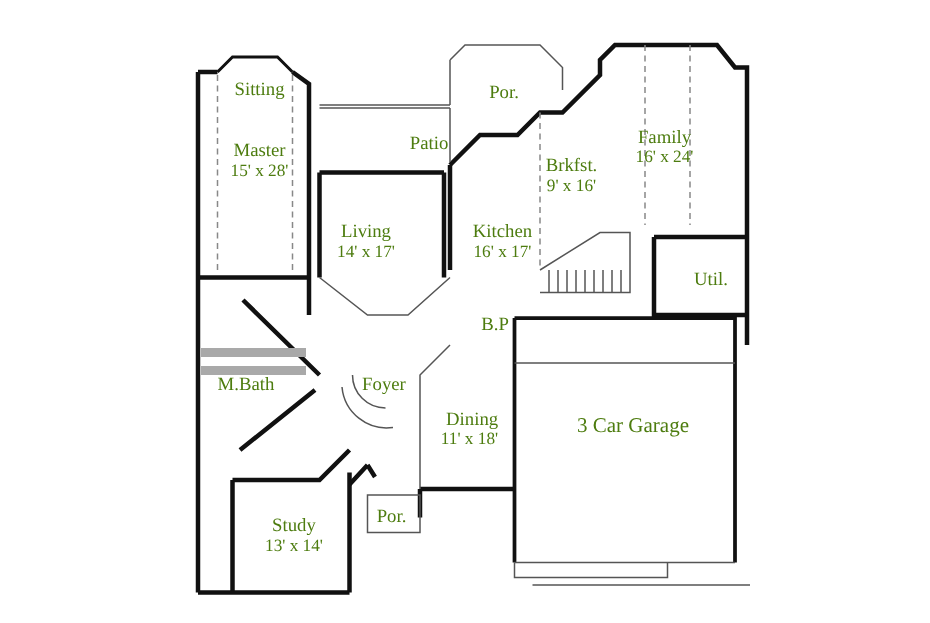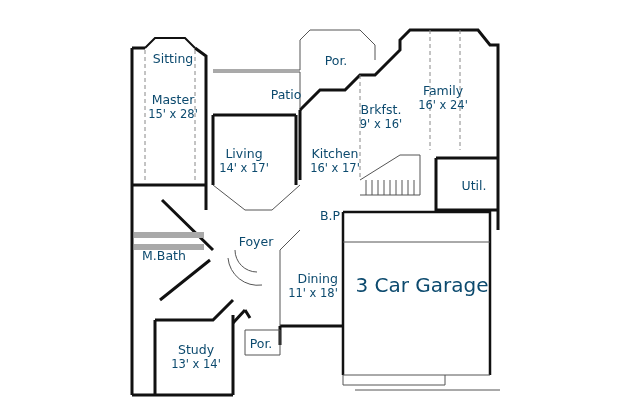--- a/index.html
+++ b/index.html
@@ -1,20 +1,20 @@
 <!DOCTYPE html>
 <html><head>
 <meta charset="utf-8">
 <style>
   html,body{margin:0;padding:0;background:#ffffff;}
   body{width:620px;height:415px;overflow:hidden;position:relative;font-family:"DejaVu Sans","Liberation Sans",sans-serif;}
   #plan{position:absolute;left:0;top:0;width:620px;height:415px;}
-  .lbl{position:absolute;color:#0c4a6e;font-size:12.5px;line-height:14px;text-align:center;white-space:nowrap;transform:translateX(-50%);}
+  .lbl{position:absolute;color:#4d7c0f;font-size:12.5px;line-height:14px;text-align:center;white-space:nowrap;transform:translateX(-50%);font-family:Liberation Serif, serif;}
   .lbl .dim{display:block;font-size:11.5px;}
-  .big{font-size:20px;text-align:right;}
+  .big{font-size:14px;text-align:right;}
 </style>
 </head>
 <body>
 
 <svg id="plan" viewBox="0 0 620 415" xmlns="http://www.w3.org/2000/svg">
   <g fill="none" stroke="#111" stroke-width="3" stroke-linejoin="miter">
 
     <path d="M132 48 L132 395 M132 48 L145 48 M195 48 L206 56 L206 210"></path>
     <path d="M145 48 L155 38 L185 38 L195 48" stroke-width="2"></path>
 
@@ -67,18 +67,18 @@
 <div class="lbl" style="left:173px;top:52px;"><span>Sitting</span></div>
 <div class="lbl" style="left:173px;top:93px;"><span>Master</span><span class="dim">15' x 28'</span></div>
 <div class="lbl" style="left:262px;top:88px;margin-left:24px;"><span>Patio</span></div>
 <div class="lbl" style="left:336px;top:54px;"><span>Por.</span></div>
 <div class="lbl" style="left:244px;top:147px;"><span>Living</span><span class="dim">14' x 17'</span></div>
 <div class="lbl" style="left:381px;top:103px;"><span>Brkfst.</span><span class="dim">9' x 16'</span></div>
 <div class="lbl" style="left:335px;top:147px;"><span>Kitchen</span><span class="dim">16' x 17'</span></div>
 <div class="lbl" style="left:443px;top:84px;"><span>Family</span><span class="dim">16' x 24'</span></div>
 <div class="lbl" style="left:474px;top:179px;"><span>Util.</span></div>
 <div class="lbl" style="left:330px;top:209px;"><span>B.P</span></div>
-<div class="lbl" style="left:256px;top:235px;"><span>Foyer</span></div>
+<div class="lbl" style="left:256px;top:249px;"><span>Foyer</span></div>
 <div class="lbl" style="left:164px;top:237px;margin-top:12px;"><span>M.Bath</span></div>
 <div class="lbl" style="left:313px;top:272px;text-align:right;"><span>Dining</span><span class="dim">11' x 18'</span></div>
 <div class="lbl big" style="left:422px;top:278px;"><span>3 Car Garage</span></div>
 <div class="lbl" style="left:196px;top:343px;"><span>Study</span><span class="dim">13' x 14'</span></div>
 <div class="lbl" style="left:261px;top:337px;"><span>Por.</span></div>
 
 </body></html>

